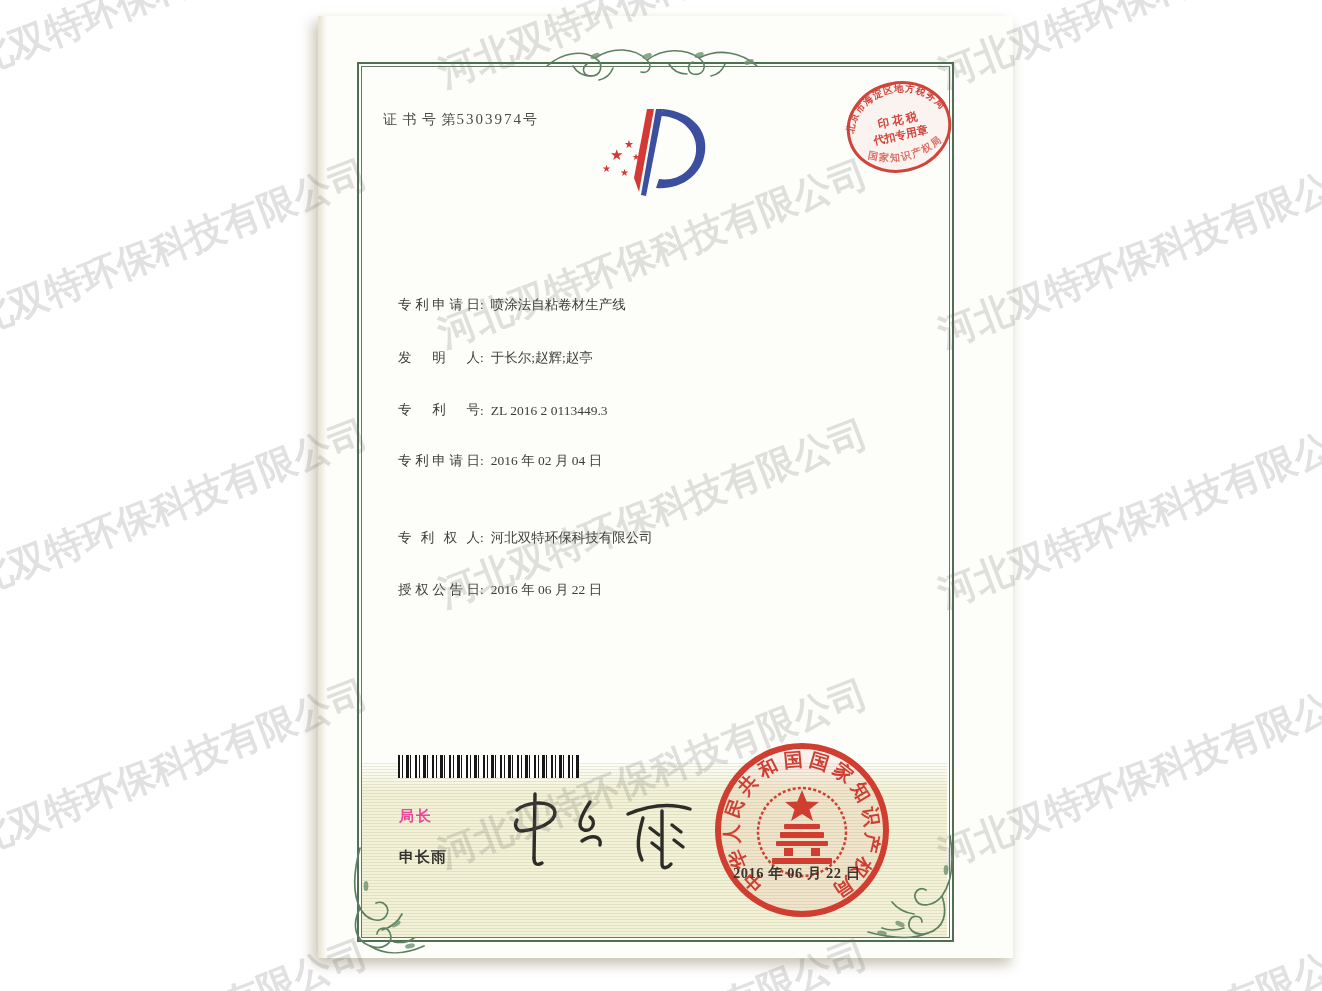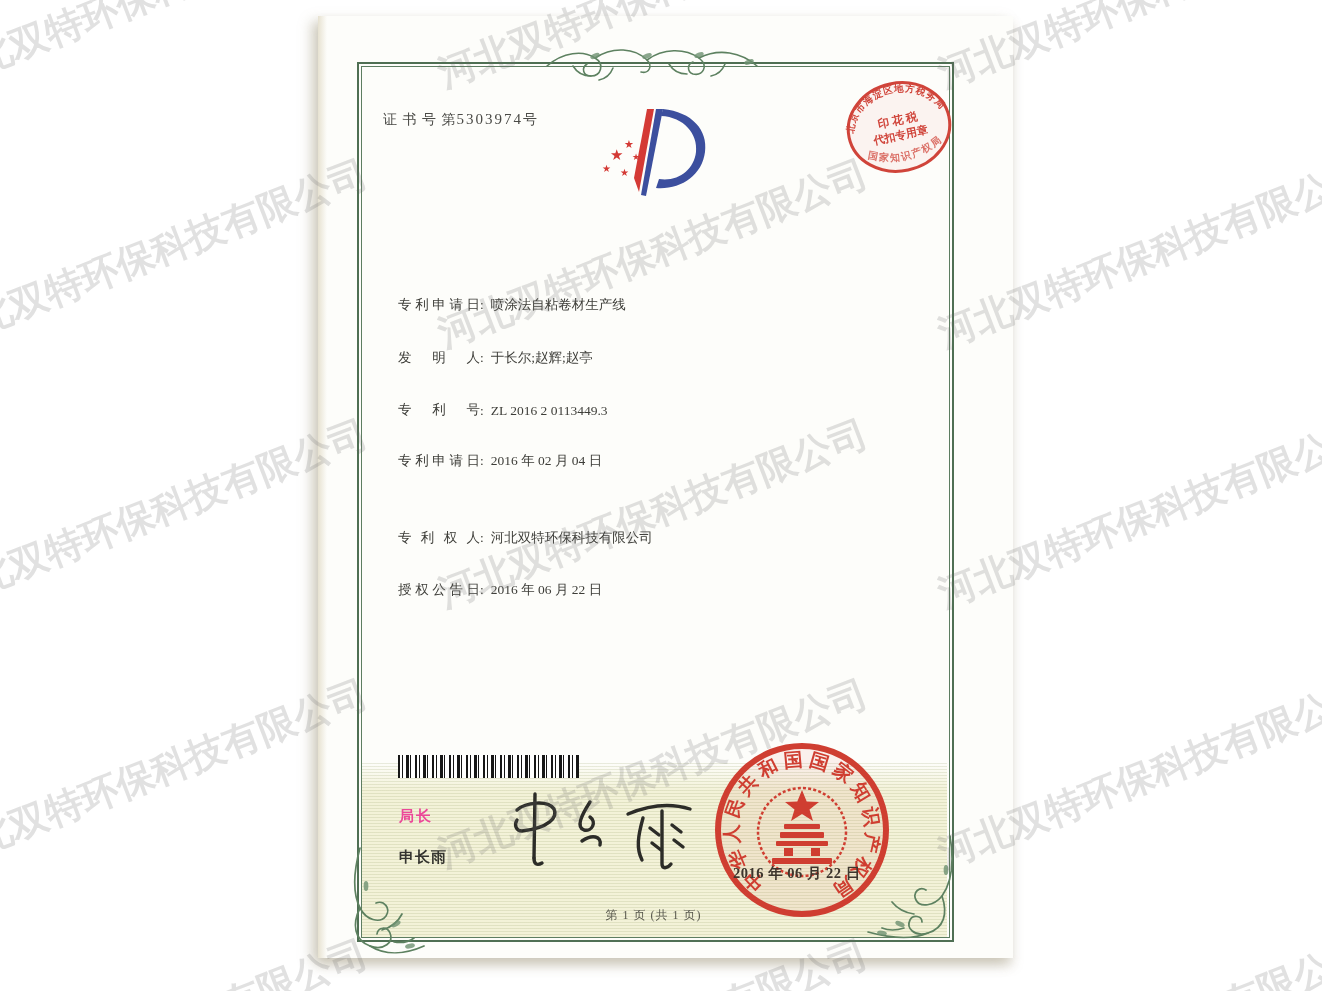--- a/index.html
+++ b/index.html
@@ -200,21 +200,20 @@
       </text>
       <text x="61" y="56" text-anchor="middle" font-size="11.5" font-weight="700" fill="#d0443a">印 花 税</text>
       <text x="61" y="71" text-anchor="middle" font-size="11" font-weight="700" fill="#d0443a">代扣专用章</text>
       <path id="stampBottomArc" d="M22,82 Q61,102 100,82" fill="none"></path>
       <text font-size="10" letter-spacing="1.5" fill="rgba(208,68,58,0.75)" font-weight="700">
         <textPath href="#stampBottomArc" startOffset="2">国家知识产权局</textPath>
       </text>
     </g>
   </svg>
 
-  <div class="footer z4">第 1 页 (共 1 页)</div>
 
   <div>
     <div class="wm">河北双特环保科技有限公司</div>
     <div class="wm">河北双特环保科技有限公司</div>
     <div class="wm">河北双特环保科技有限公司</div>
     <div class="wm">河北双特环保科技有限公司</div>
     <div class="wm">河北双特环保科技有限公司</div>
     <div class="wm">河北双特环保科技有限公司</div>
     <div class="wm">河北双特环保科技有限公司</div>
     <div class="wm">河北双特环保科技有限公司</div>

